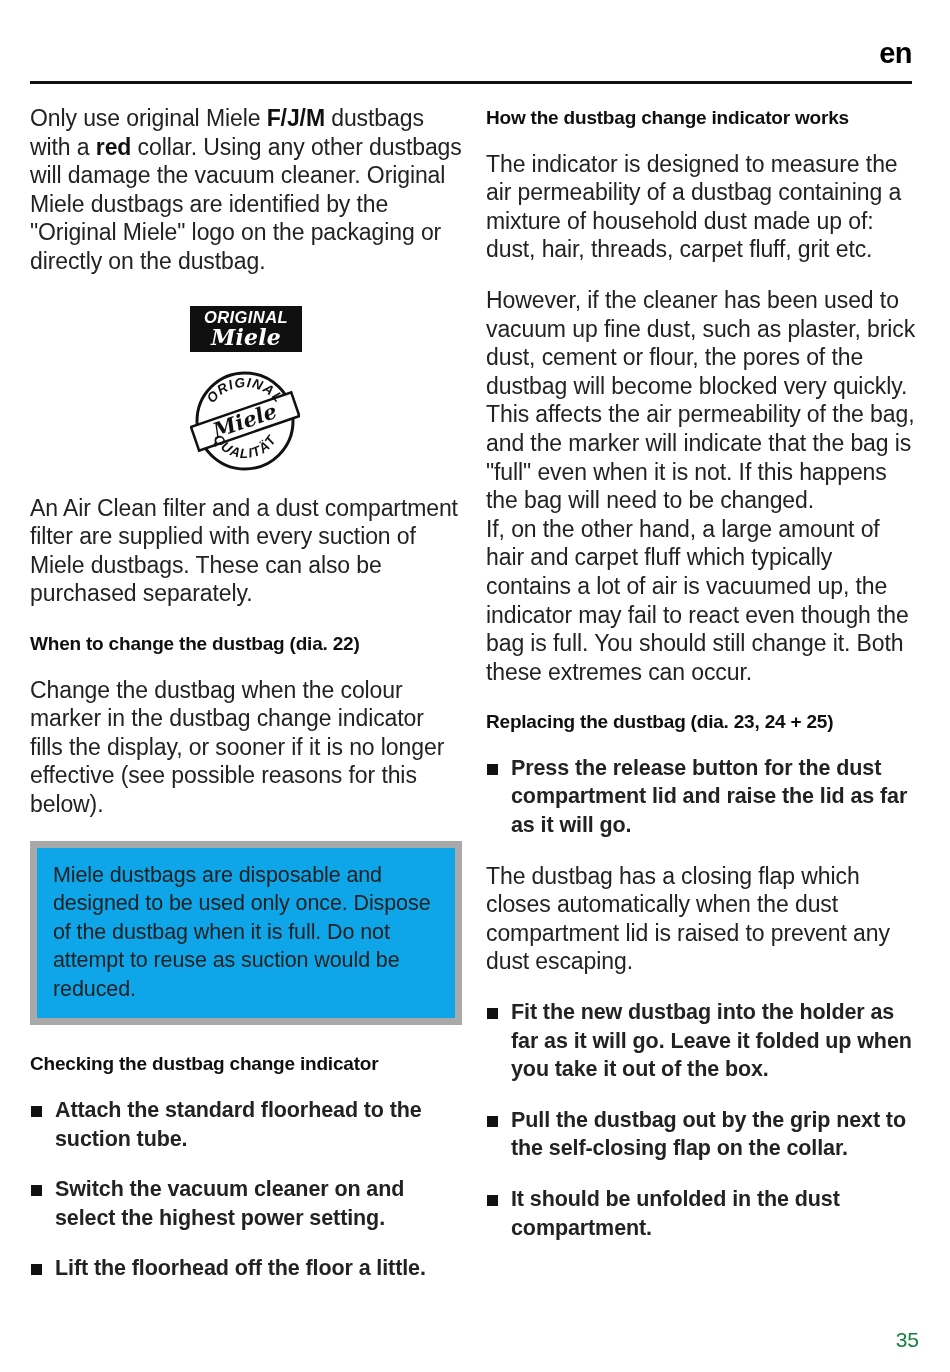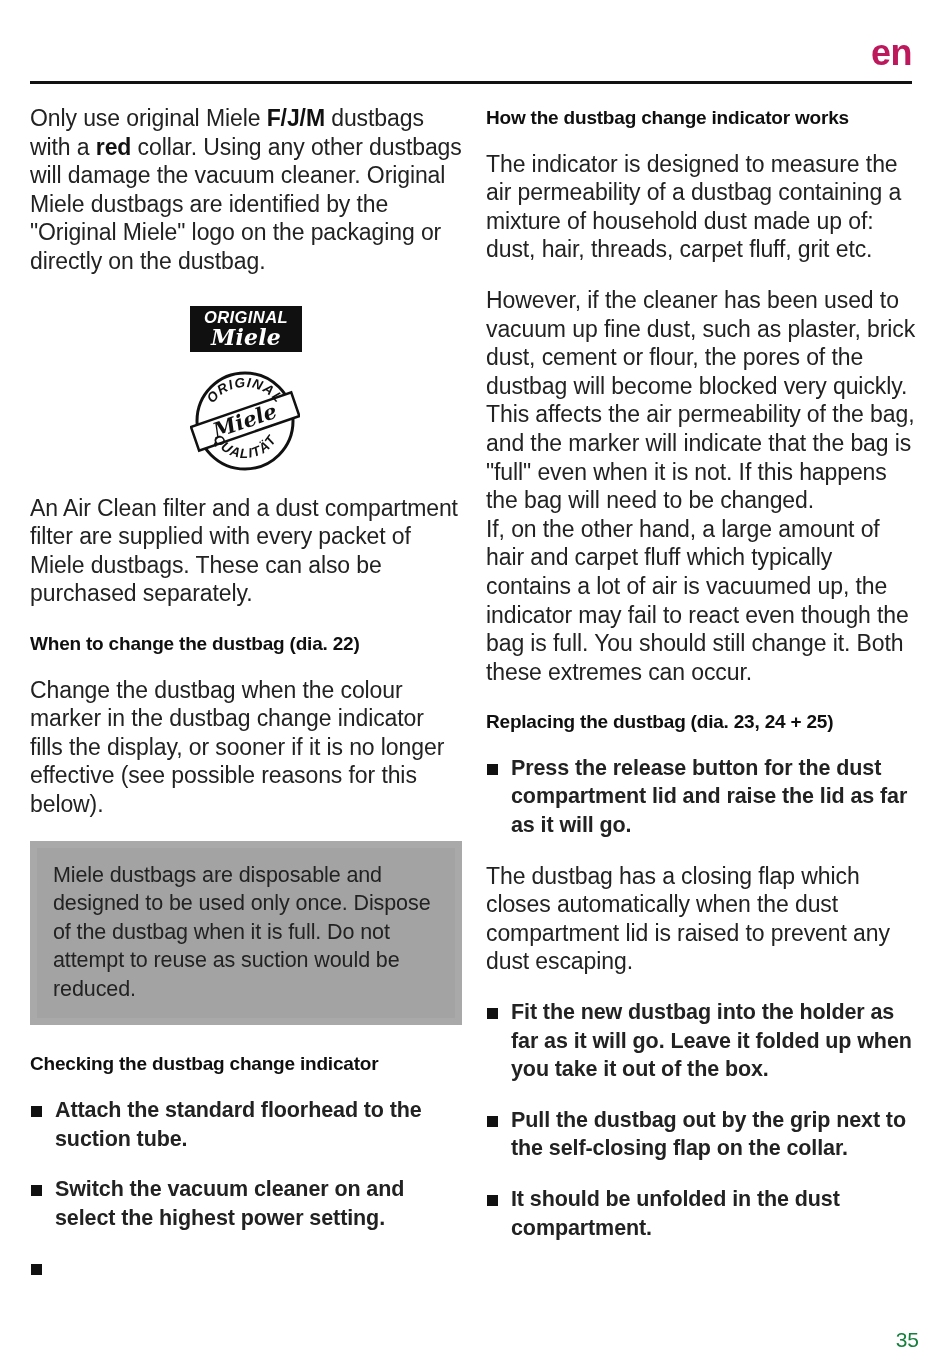--- a/index.html
+++ b/index.html
@@ -26,25 +26,25 @@
     position: absolute;
     left: 30px;
     top: 36px;
     width: 882px;
     height: 48px;
   }
   .header-lang {
     position: absolute;
     right: 0;
     top: 0;
-    font-size: 36px;
+    font-size: 29px;
     font-weight: bold;
     letter-spacing: -0.5px;
     line-height: 34px;
-    color: #be185d;
+    color: #000000;
   }
   .header-rule {
     position: absolute;
     left: 0;
     right: 0;
     top: 45px;
     height: 3px;
     background: #111111;
   }
 
@@ -153,21 +153,21 @@
     left: 160px;
     top: 68px;
     width: 110px;
     height: 110px;
   }
   .logo-seal svg { display: block; }
 
   
   .note-box {
     border: 7px solid #a9a9a9;
-    background: #a3a3a3;
+    background: #0ea5e9;
     padding: 13px 16px 15px 16px;
     margin-bottom: 25px;
     box-sizing: border-box;
   }
   .note-box p {
     font-size: 21.5px;
     line-height: 28.6px;
     letter-spacing: -0.1px;
     color: #222222;
   }
@@ -218,21 +218,21 @@
             <textPath href="#arcTop" startOffset="50%" text-anchor="middle">ORIGINAL</textPath>
           </text>
           <text font-family="Liberation Sans, sans-serif" font-size="13.5" font-weight="bold" fill="#111111" letter-spacing="1.2">
             <textPath href="#arcBottom" startOffset="50%" text-anchor="middle">QUALITÄT</textPath>
           </text>
         </svg>
       </div>
 
     </div>
 
-    <p class="body-text">An Air Clean filter and a dust compartment filter are supplied with every packet of Miele dustbags. These can also be purchased separately.</p>
+    <p class="body-text">An Air Clean filter and a dust compartment filter are supplied with every suction of Miele dustbags. These can also be purchased separately.</p>
 
     <h2 class="heading">When to change the dustbag (dia. 22)</h2>
 
     <p class="body-text">Change the dustbag when the colour marker in the dustbag change indicator fills the display, or sooner if it is no longer effective (see possible reasons for this below).</p>
 
     <div class="note-box">
       <p>Miele dustbags are disposable and designed to be used only once. Dispose of the dustbag when it is full. Do not attempt to reuse as suction would be reduced.</p>
     </div>
 
     <h2 class="heading">Checking the dustbag change indicator</h2>
@@ -241,20 +241,21 @@
       <li>
         <span class="bullet-mark"></span>
         <span>Attach the standard floorhead to the suction tube.</span>
       </li>
       <li>
         <span class="bullet-mark"></span>
         <span>Switch the vacuum cleaner on and select the highest power setting.</span>
       </li>
       <li>
         <span class="bullet-mark"></span>
+        <span>Lift the floorhead off the floor a little.</span>
       </li>
     </ul>
 
   </div>
 
   <div class="col col-right">
 
     <h2 class="heading">How the dustbag change indicator works</h2>
 
     <p class="body-text">The indicator is designed to measure the air permeability of a dustbag containing a mixture of household dust made up of: dust, hair, threads, carpet fluff, grit etc.</p>

